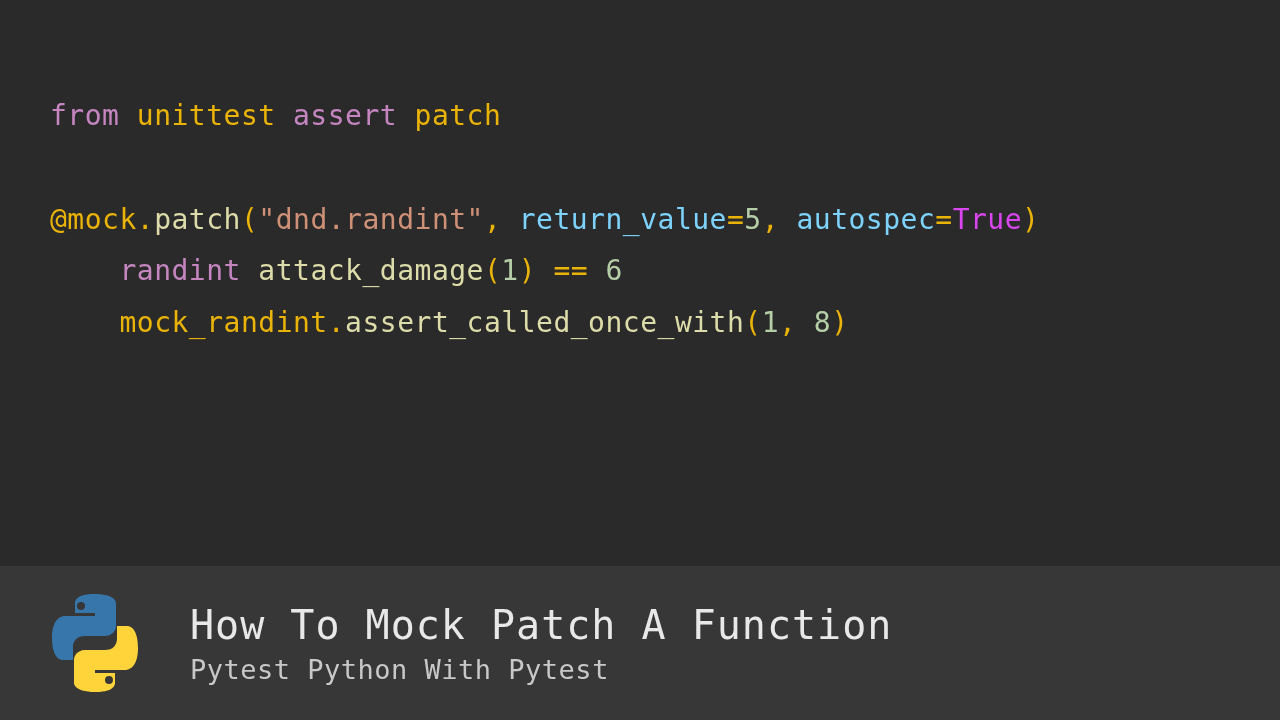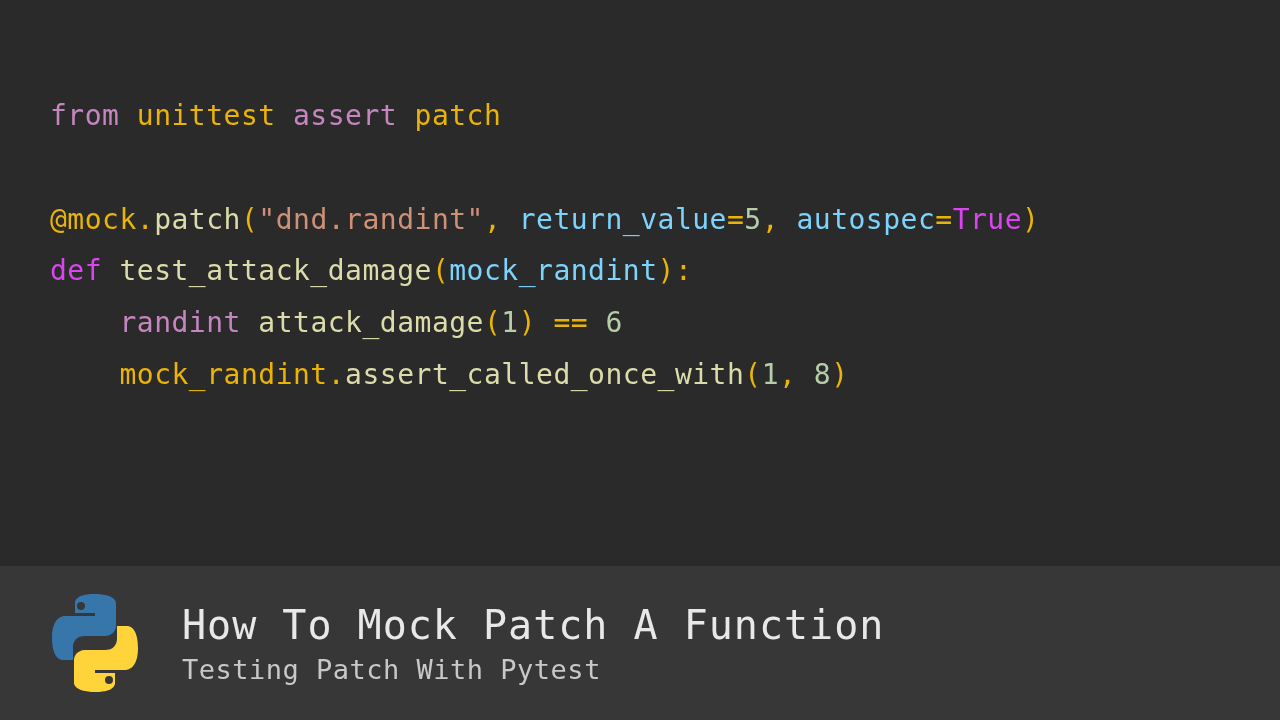--- a/index.html
+++ b/index.html
@@ -39,21 +39,21 @@
     padding-left: 40px;
   }
   .logo {
     width: 110px;
     height: 110px;
     position: relative;
     flex-shrink: 0;
   }
   .logo svg { width: 100%; height: 100%; }
   .banner-text {
-    margin-left: 32px;
+    margin-left: 40px;
     color: #e8e8e8;
   }
   .banner-title {
     font-size: 40px;
     font-weight: 400;
     letter-spacing: 1px;
   }
   .banner-subtitle {
     font-size: 27px;
     font-weight: 400;
@@ -62,29 +62,28 @@
     color: #c8c8c8;
   }
 </style>
 </head>
 <body>
 
 <div class="code-area">
   <div class="line"><span class="kw-purple">from</span><span class="plain"> </span><span class="plain">unittest</span><span class="plain"> </span><span class="kw-purple">assert</span><span class="plain"> </span><span class="plain">patch</span></div>
   <div class="line">&nbsp;</div>
   <div class="line"><span class="plain">@mock</span><span class="plain">.</span><span class="fn-yellow">patch</span><span class="plain">(</span><span class="string">"dnd.randint"</span><span class="plain">, </span><span class="param">return_value</span><span class="plain">=</span><span class="number">5</span><span class="plain">, </span><span class="param">autospec</span><span class="plain">=</span><span class="kw-blue">True</span><span class="plain">)</span></div>
-  <div class="line"><span class="kw-blue">def</span><span class="plain"> </span><span class="fn-yellow">test_attack_damage</span><span class="plain">(</span><span class="param">mock_randint</span><span class="plain">):</span></div>
   <div class="line"><span class="plain">    </span><span class="kw-purple">randint</span><span class="plain"> </span><span class="fn-yellow">attack_damage</span><span class="plain">(</span><span class="number">1</span><span class="plain">) </span><span class="plain">==</span><span class="plain"> </span><span class="number">6</span></div>
   <div class="line"><span class="plain">    </span><span class="plain">mock_randint</span><span class="plain">.</span><span class="fn-yellow">assert_called_once_with</span><span class="plain">(</span><span class="number">1</span><span class="plain">, </span><span class="number">8</span><span class="plain">)</span></div>
 </div>
 
 <div class="banner">
   <div class="logo">
     <svg viewBox="0 0 110 110">
       <path fill="#3776ab" d="M54 6c-20 0-19 9-19 9v10h20v3H25s-13 -1 -13 22 11 22 11 22h10V60s-1-12 12-12h20s11 0 11-11V16s2-10-22-10zM41 14a4 4 0 1 1 0 8 4 4 0 0 1 0-8z"></path>
       <path fill="#ffd43b" d="M56 104c20 0 19-9 19-9V85H55v-3h30s13 1 13-22-11-22-11-22H77v12s1 12-12 12H45s-11 0-11 11v21s-2 10 22 10zM69 96a4 4 0 1 1 0-8 4 4 0 0 1 0 8z"></path>
     </svg>
   </div>
   <div class="banner-text">
     <div class="banner-title">How To Mock Patch A Function</div>
-    <div class="banner-subtitle">Testing Patch With Pytest</div>
+    <div class="banner-subtitle">Pytest Python With Pytest</div>
   </div>
 </div>
 
 </body></html>

